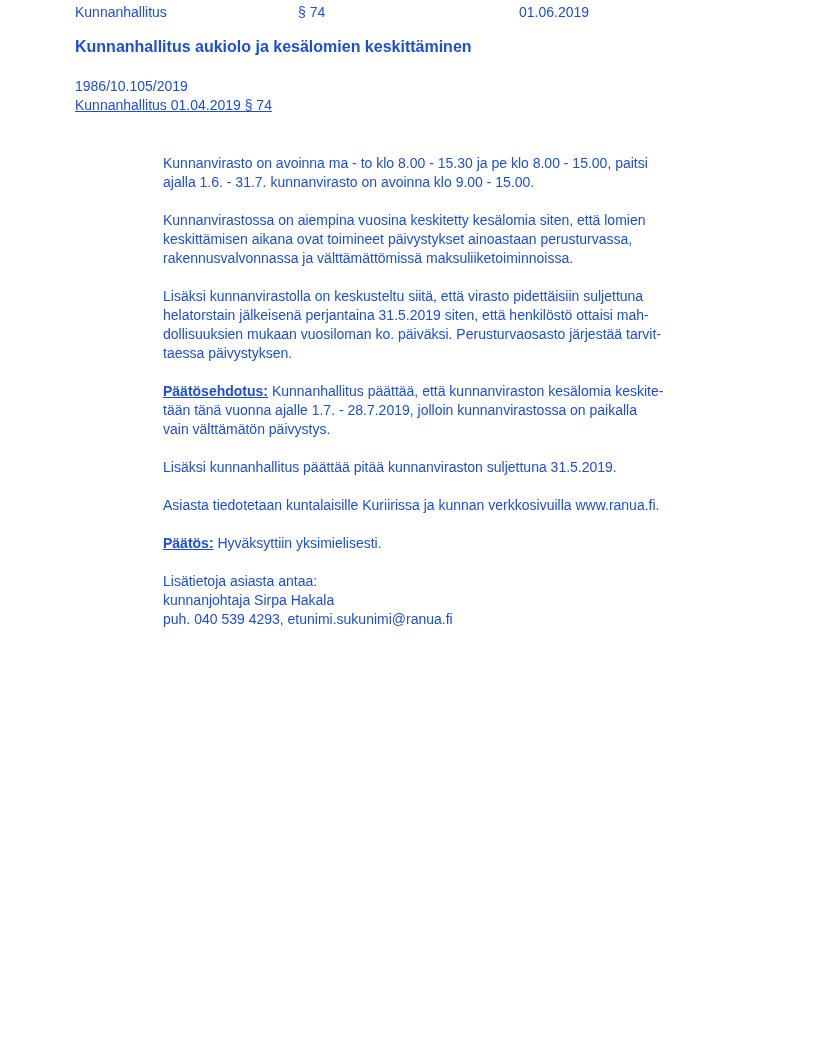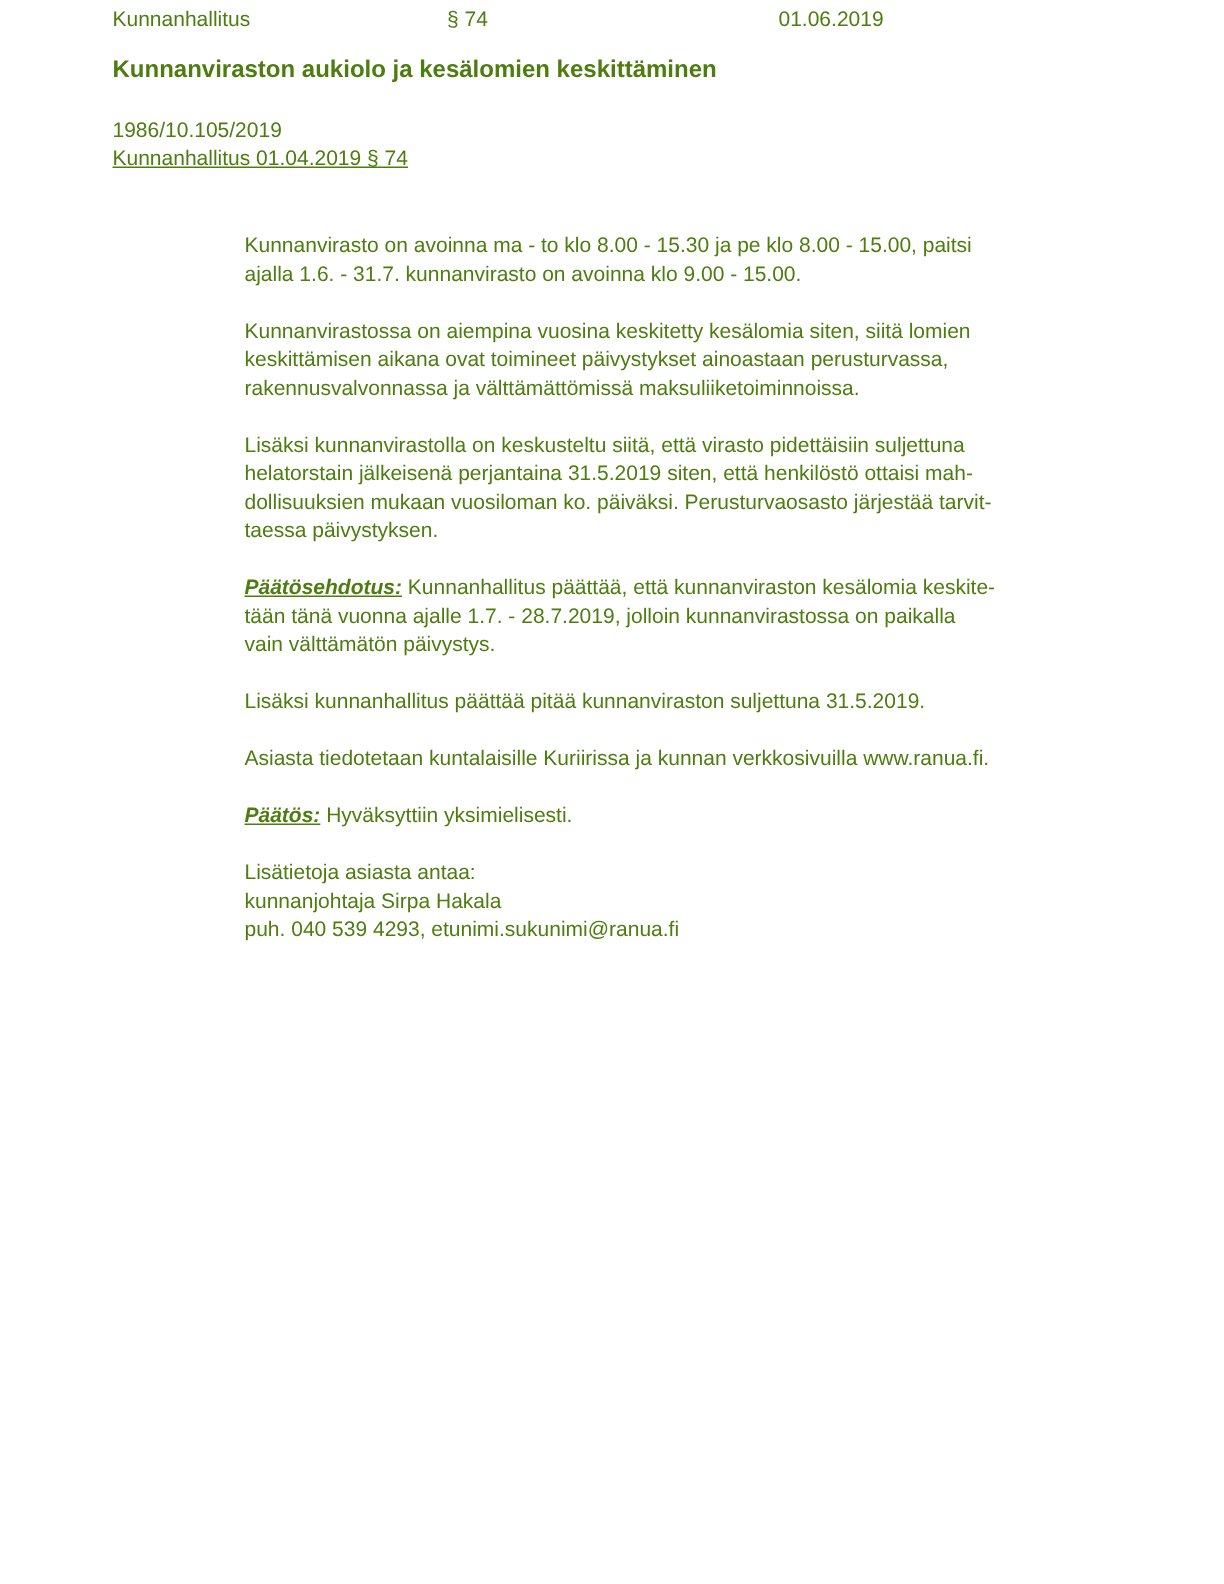--- a/index.html
+++ b/index.html
@@ -6,21 +6,21 @@
     margin: 0;
     padding: 0;
     background: #ffffff;
   }
   .page {
     position: relative;
     width: 701px;
     height: 1056px;
     background: #ffffff;
     font-family: "Liberation Sans", "DejaVu Sans", sans-serif;
-    color: #4d7c0f;
+    color: #1d4ed8;
     overflow: hidden;
   }
   .abs { position: absolute; }
   .header-cell {
     font-size: 14px;
     line-height: 19px;
     white-space: nowrap;
   }
   .doc-title {
     margin: 0;
@@ -43,49 +43,48 @@
     line-height: 19px;
   }
   .para {
     margin: 0 0 19px 0;
     white-space: pre-line;
   }
   .lead-label {
     font-weight: bold;
     text-decoration: underline;
     white-space: pre-line;
-    font-style: italic;
   }
   .lead-text {
     white-space: pre-line;
   }
 </style>
 </head>
 <body>
 
 <div class="page">
 
   <span class="abs header-cell" style="left:75px; top:3px;">Kunnanhallitus</span>
 
   <span class="abs header-cell" style="left:298px; top:3px;">§ 74</span>
 
   <span class="abs header-cell" style="left:519px; top:3px;">01.06.2019</span>
 
-  <h1 class="abs doc-title" style="left:75px; top:37px;">Kunnanviraston aukiolo ja kesälomien keskittäminen</h1>
+  <h1 class="abs doc-title" style="left:75px; top:37px;">Kunnanhallitus aukiolo ja kesälomien keskittäminen</h1>
 
   <div class="abs meta-line" style="left:75px; top:77px;text-align:center;">1986/10.105/2019</div>
 
   <div class="abs meta-line" style="left:75px; top:96px;text-decoration:underline;">Kunnanhallitus 01.04.2019 § 74</div>
 
   <div class="body-col">
 
     <p class="para">Kunnanvirasto on avoinna ma - to klo 8.00 - 15.30 ja pe klo 8.00 - 15.00, paitsi
 ajalla 1.6. - 31.7. kunnanvirasto on avoinna klo 9.00 - 15.00.</p>
 
-    <p class="para">Kunnanvirastossa on aiempina vuosina keskitetty kesälomia siten, siitä lomien
+    <p class="para">Kunnanvirastossa on aiempina vuosina keskitetty kesälomia siten, että lomien
 keskittämisen aikana ovat toimineet päivystykset ainoastaan perusturvassa,
 rakennusvalvonnassa ja välttämättömissä maksuliiketoiminnoissa.</p>
 
     <p class="para">Lisäksi kunnanvirastolla on keskusteltu siitä, että virasto pidettäisiin suljettuna
 helatorstain jälkeisenä perjantaina 31.5.2019 siten, että henkilöstö ottaisi mah-
 dollisuuksien mukaan vuosiloman ko. päiväksi. Perusturvaosasto järjestää tarvit-
 taessa päivystyksen.</p>
 
     <p class="para"><span class="lead-label">Päätösehdotus:</span><span class="lead-text"> Kunnanhallitus päättää, että kunnanviraston kesälomia keskite-
 tään tänä vuonna ajalle 1.7. - 28.7.2019, jolloin kunnanvirastossa on paikalla

